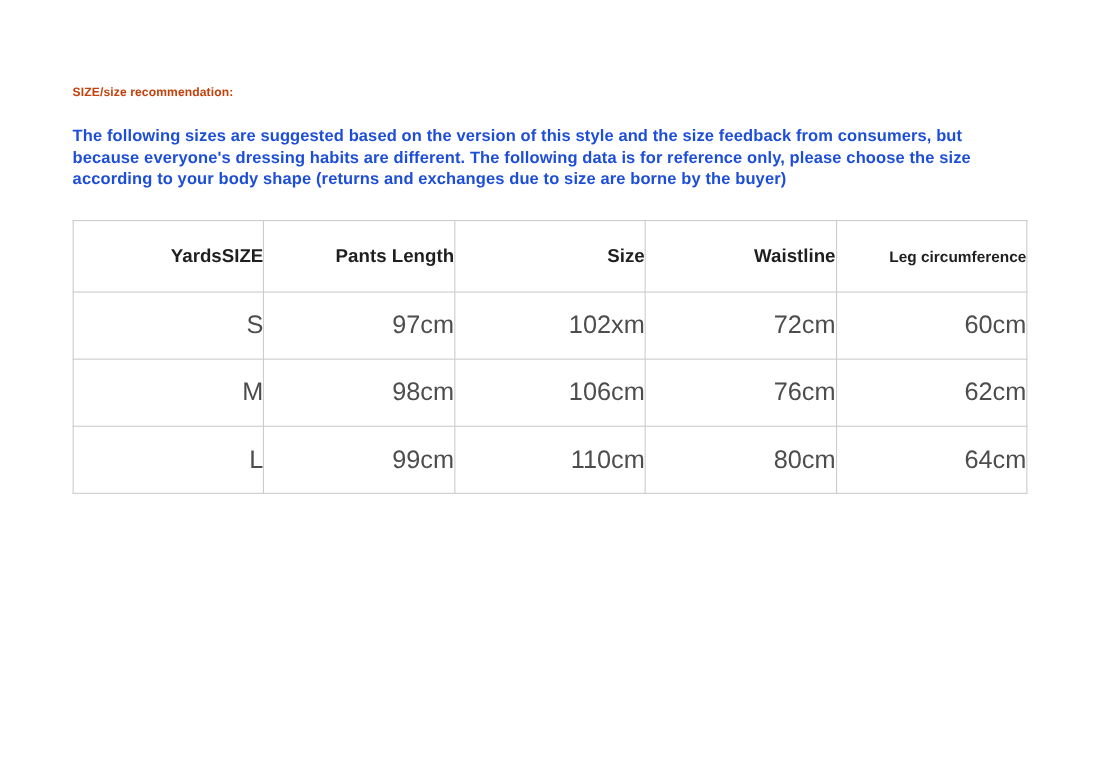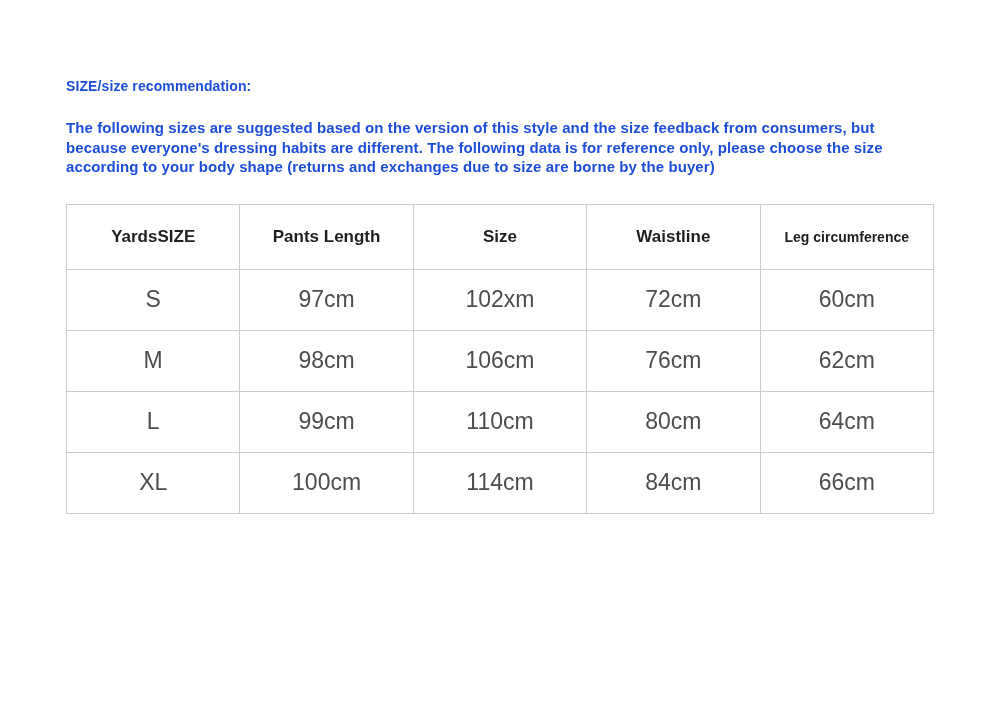--- a/index.html
+++ b/index.html
@@ -9,23 +9,23 @@
     height: 708px;
     background: #ffffff;
     font-family: "Liberation Sans", sans-serif;
     overflow: hidden;
   }
   .page {
     padding: 78px 66px 0 66px;
   }
   .rec-heading {
     margin: 0 0 24px 0;
-    font-size: 14px;
+    font-size: 11px;
     font-weight: bold;
-    color: #1d4ed8;
+    color: #c2410c;
     letter-spacing: 0.1px;
   }
   .rec-text {
     margin: 0 0 27px 0;
     max-width: 872px;
     font-size: 15px;
     font-weight: bold;
     color: #1d4ed8;
     line-height: 19.5px;
     letter-spacing: 0.1px;
@@ -43,21 +43,21 @@
     letter-spacing: 0.2px;
   }
   .size-table {
     width: 100%;
     border-collapse: collapse;
     table-layout: fixed;
   }
   .size-table th,
   .size-table td {
     border: 1px solid #cccccc;
-    text-align: center;
+    text-align: right;
     vertical-align: middle;
     background: #ffffff;
     padding: 0;
   }
   .size-table thead th {
     height: 65px;
     font-size: 17px;
     font-weight: bold;
     color: #1f1f1f;
   }
@@ -107,23 +107,16 @@
         <td>76cm</td>
         <td>62cm</td>
       </tr>
       <tr>
         <td>L</td>
         <td>99cm</td>
         <td>110cm</td>
         <td>80cm</td>
         <td>64cm</td>
       </tr>
-      <tr>
-        <td>XL</td>
-        <td>100cm</td>
-        <td>114cm</td>
-        <td>84cm</td>
-        <td>66cm</td>
-      </tr>
     </tbody>
   </table>
 
 </div>
 
 </body></html>

